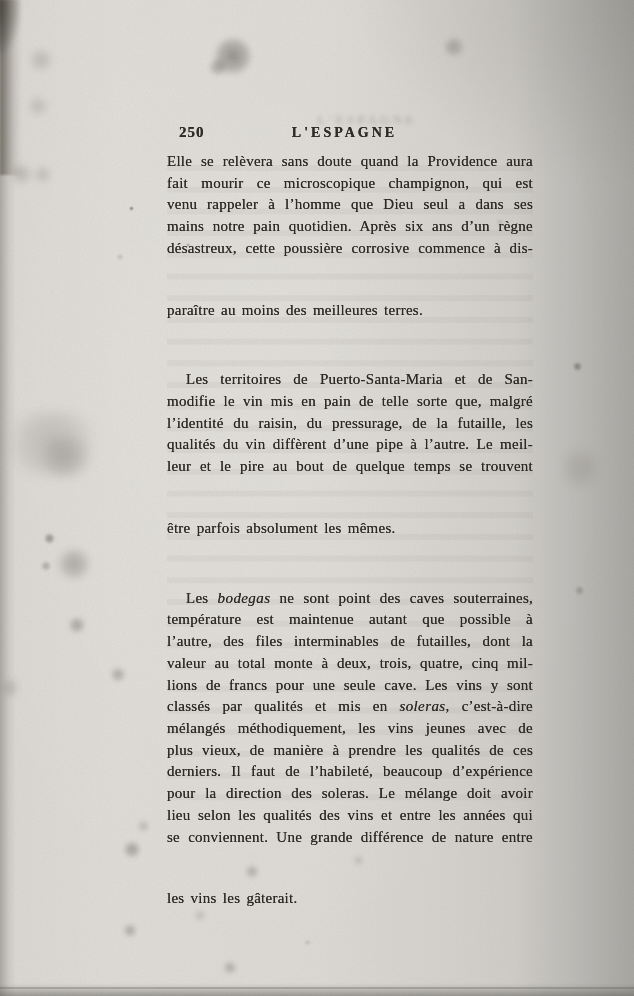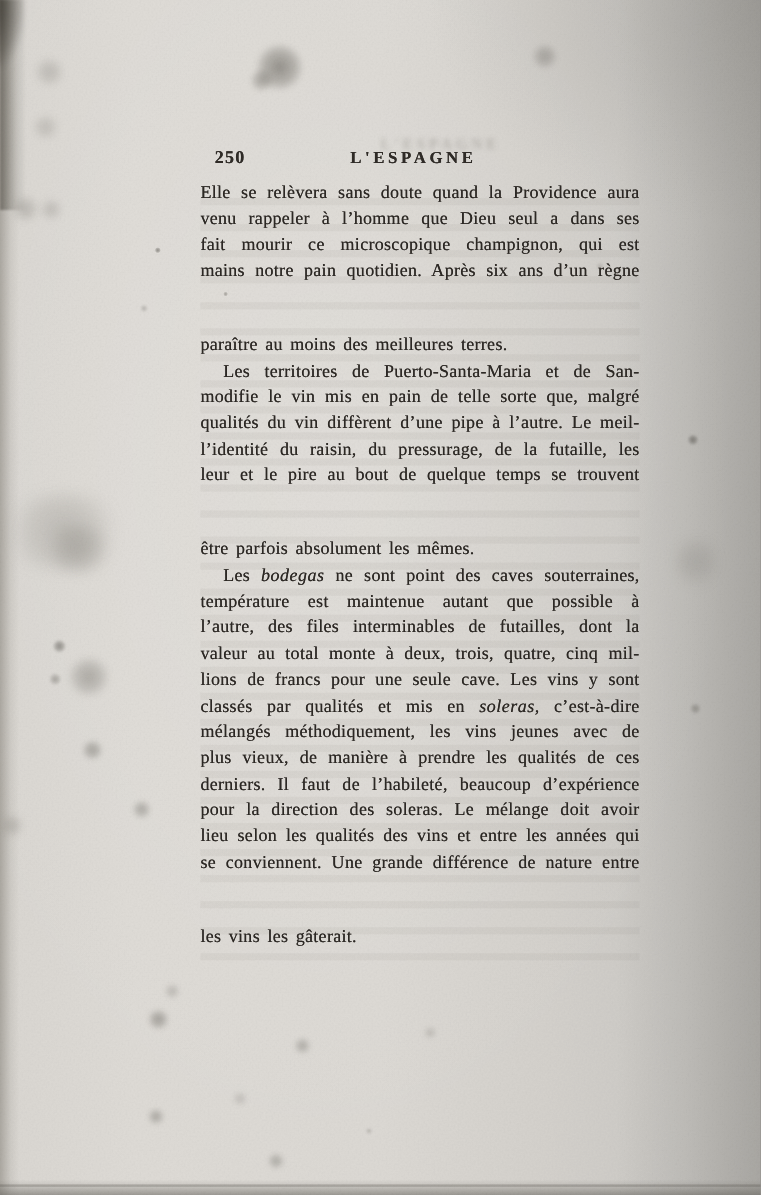--- a/index.html
+++ b/index.html
@@ -57,21 +57,21 @@
                  filter: blur(2px); opacity: 0.30; z-index: 4; }
 
   
   .textblock { position: absolute; left: 167px; top: 151px; width: 366px; z-index: 5;
                color: #2c2824; font-size: 15px; }
   .line { height: 21.73px; line-height: 21.73px; overflow: hidden;
           text-align: justify; text-align-last: justify;
           word-spacing: 2.2px; letter-spacing: 0.25px;
           text-shadow: 0 0 0.5px rgba(44,40,36,0.85); }
   .line.end { text-align-last: left; margin-top: 40px; }
-  .line.indent { text-indent: 19px; }
+  .line.indent { text-indent: 19px; margin-top: 48px; }
   .line i { font-style: italic; letter-spacing: 0.4px; }
 
   .noise { position: absolute; inset: 0; z-index: 8; pointer-events: none;
            mix-blend-mode: multiply; opacity: 0.55; }
 </style>
 </head>
 <body>
 
 <div class="page">
 
@@ -120,28 +120,29 @@
 
   <div class="ghost-title">L'ESPAGNE</div>
 
   <div class="header">
     <span class="pagenum">250</span>
     <span class="runtitle">L'ESPAGNE</span>
   </div>
 
   <div class="textblock" id="textblock">
       <div class="line">Elle se relèvera sans doute quand la Providence aura</div>
+      <div class="line">fait mourir ce microscopique champignon, qui est</div>
       <div class="line">venu rappeler à l’homme que Dieu seul a dans ses</div>
-      <div class="line">fait mourir ce microscopique champignon, qui est</div>
       <div class="line">mains notre pain quotidien. Après six ans d’un règne</div>
+      <div class="line">désastreux, cette poussière corrosive commence à dis-</div>
       <div class="line end">paraître au moins des meilleures terres.</div>
       <div class="line indent">Les territoires de Puerto-Santa-Maria et de San-</div>
       <div class="line">modifie le vin mis en pain de telle sorte que, malgré</div>
+      <div class="line">l’identité du raisin, du pressurage, de la futaille, les</div>
       <div class="line">qualités du vin diffèrent d’une pipe à l’autre. Le meil-</div>
-      <div class="line">l’identité du raisin, du pressurage, de la futaille, les</div>
       <div class="line">leur et le pire au bout de quelque temps se trouvent</div>
       <div class="line end">être parfois absolument les mêmes.</div>
       <div class="line indent">Les <i>bodegas</i> ne sont point des caves souterraines,</div>
       <div class="line">température est maintenue autant que possible à</div>
       <div class="line">l’autre, des files interminables de futailles, dont la</div>
       <div class="line">valeur au total monte à deux, trois, quatre, cinq mil-</div>
       <div class="line">lions de francs pour une seule cave. Les vins y sont</div>
       <div class="line">classés par qualités et mis en <i>soleras,</i> c’est-à-dire</div>
       <div class="line">mélangés méthodiquement, les vins jeunes avec de</div>
       <div class="line">plus vieux, de manière à prendre les qualités de ces</div>

